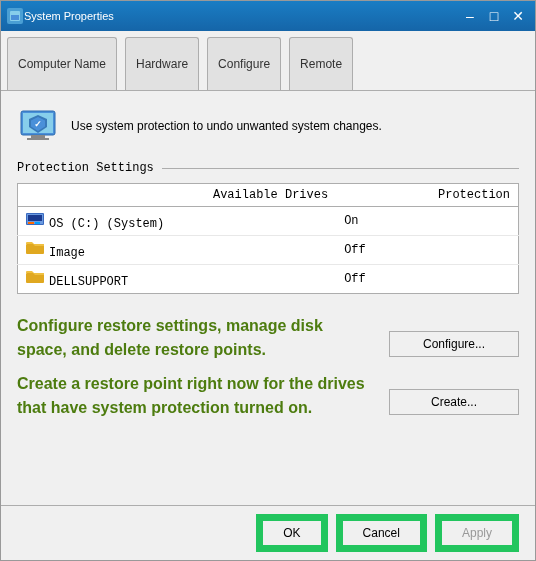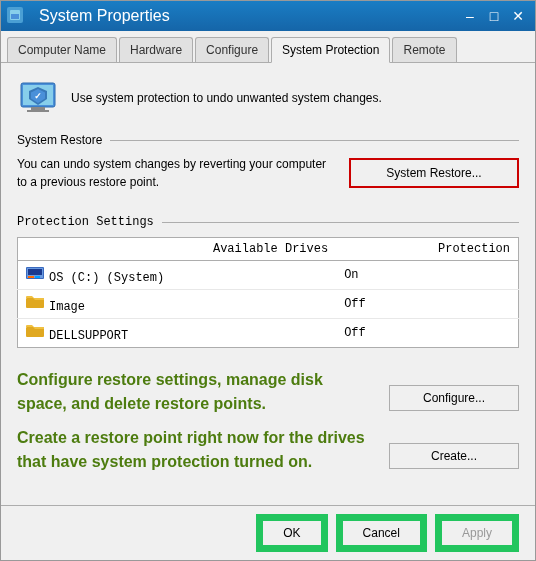--- a/index.html
+++ b/index.html
@@ -27,24 +27,25 @@
       background: linear-gradient(to bottom, #1a7dc4, #1565a8);
       color: white;
       display: flex;
       align-items: center;
       justify-content: space-between;
       padding: 4px 6px;
       height: 30px;
       flex-shrink: 0;
     }
     .title-bar-title {
-      font-size: 16px;
+      font-size: 11px;
       font-weight: normal;
       display: flex;
-      gap: 16px;
+      align-items: center;
+      gap: 1px;
     }
     .title-bar-icon {
       width: 16px;
       height: 16px;
       background: #4a9fd4;
       border-radius: 2px;
       display: flex;
       align-items: center;
       justify-content: center;
     }
@@ -68,27 +69,27 @@
 
     .tab-bar {
       background: #f0f0f0;
       display: flex;
       flex-direction: row;
       padding: 6px 6px 0 6px;
       border-bottom: 1px solid #adadad;
       flex-shrink: 0;
     }
     .tab {
-      padding: 5px 10px;
+      padding: 19px 10px;
       border: 1px solid #adadad;
       border-bottom: none;
       background: #e1e1e1;
       cursor: pointer;
       font-size: 12px;
-      margin-right: 2px;
+      margin-right: 8px;
       border-radius: 3px 3px 0 0;
       color: #333;
     }
     .tab.active {
       background: #f0f0f0;
       border-bottom: 1px solid #f0f0f0;
       margin-bottom: -1px;
       z-index: 1;
       font-weight: normal;
       color: #000;
@@ -266,21 +267,20 @@
       <button class="title-btn">–</button>
       <button class="title-btn">□</button>
       <button class="title-btn close">✕</button>
     </div>
   </div>
 
   <div class="tab-bar">
     <div class="tab">Computer Name</div>
     <div class="tab">Hardware</div>
     <div class="tab">Configure</div>
-    <div class="tab active">System Protection</div>
     <div class="tab">Remote</div>
   </div>
 
   <div class="content">
 
     <div class="info-section">
       <div class="info-icon">
         <svg width="42" height="42" viewBox="0 0 42 42">
 
           <rect x="4" y="6" width="34" height="24" rx="2" fill="#4a90d9" stroke="#2a6ab0" stroke-width="1"></rect>
@@ -289,27 +289,20 @@
           <rect x="10" y="33" width="22" height="2" fill="#888"></rect>
 
           <polygon points="21,10 30,14 30,22 21,28 12,22 12,14" fill="#2a6ab0" opacity="0.85"></polygon>
           <polygon points="21,12 28,15.5 28,21.5 21,26 14,21.5 14,15.5" fill="#4a90d9"></polygon>
           <text x="21" y="22" text-anchor="middle" fill="white" font-size="9" font-weight="bold">✓</text>
         </svg>
       </div>
       <span class="info-text">Use system protection to undo unwanted system changes.</span>
     </div>
 
-    <div class="group-section">
-      <div class="group-label">System Restore</div>
-      <div class="restore-section">
-        <span class="restore-text">You can undo system changes by reverting your computer to a previous restore point.</span>
-        <button class="btn-system-restore">System Restore...</button>
-      </div>
-    </div>
 
     <div class="group-section protection-settings">
       <div class="group-label">Protection Settings</div>
       <table class="drives-table">
         <thead>
           <tr>
             <th>Available Drives</th>
             <th>Protection</th>
           </tr>
         </thead>

